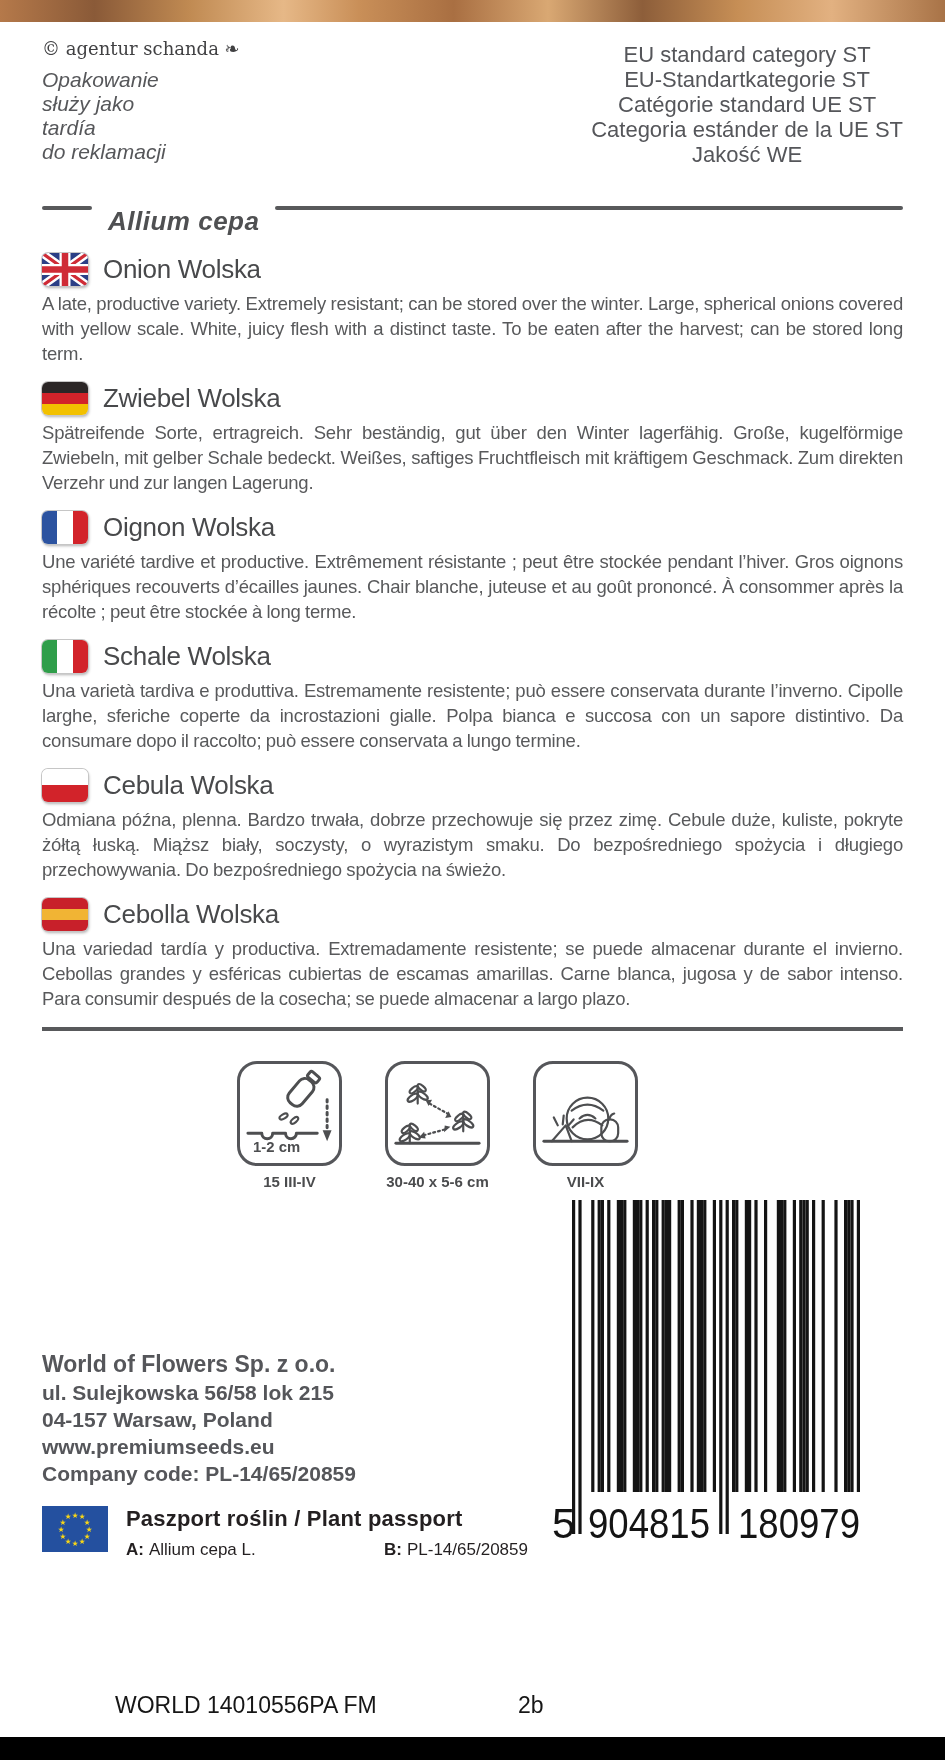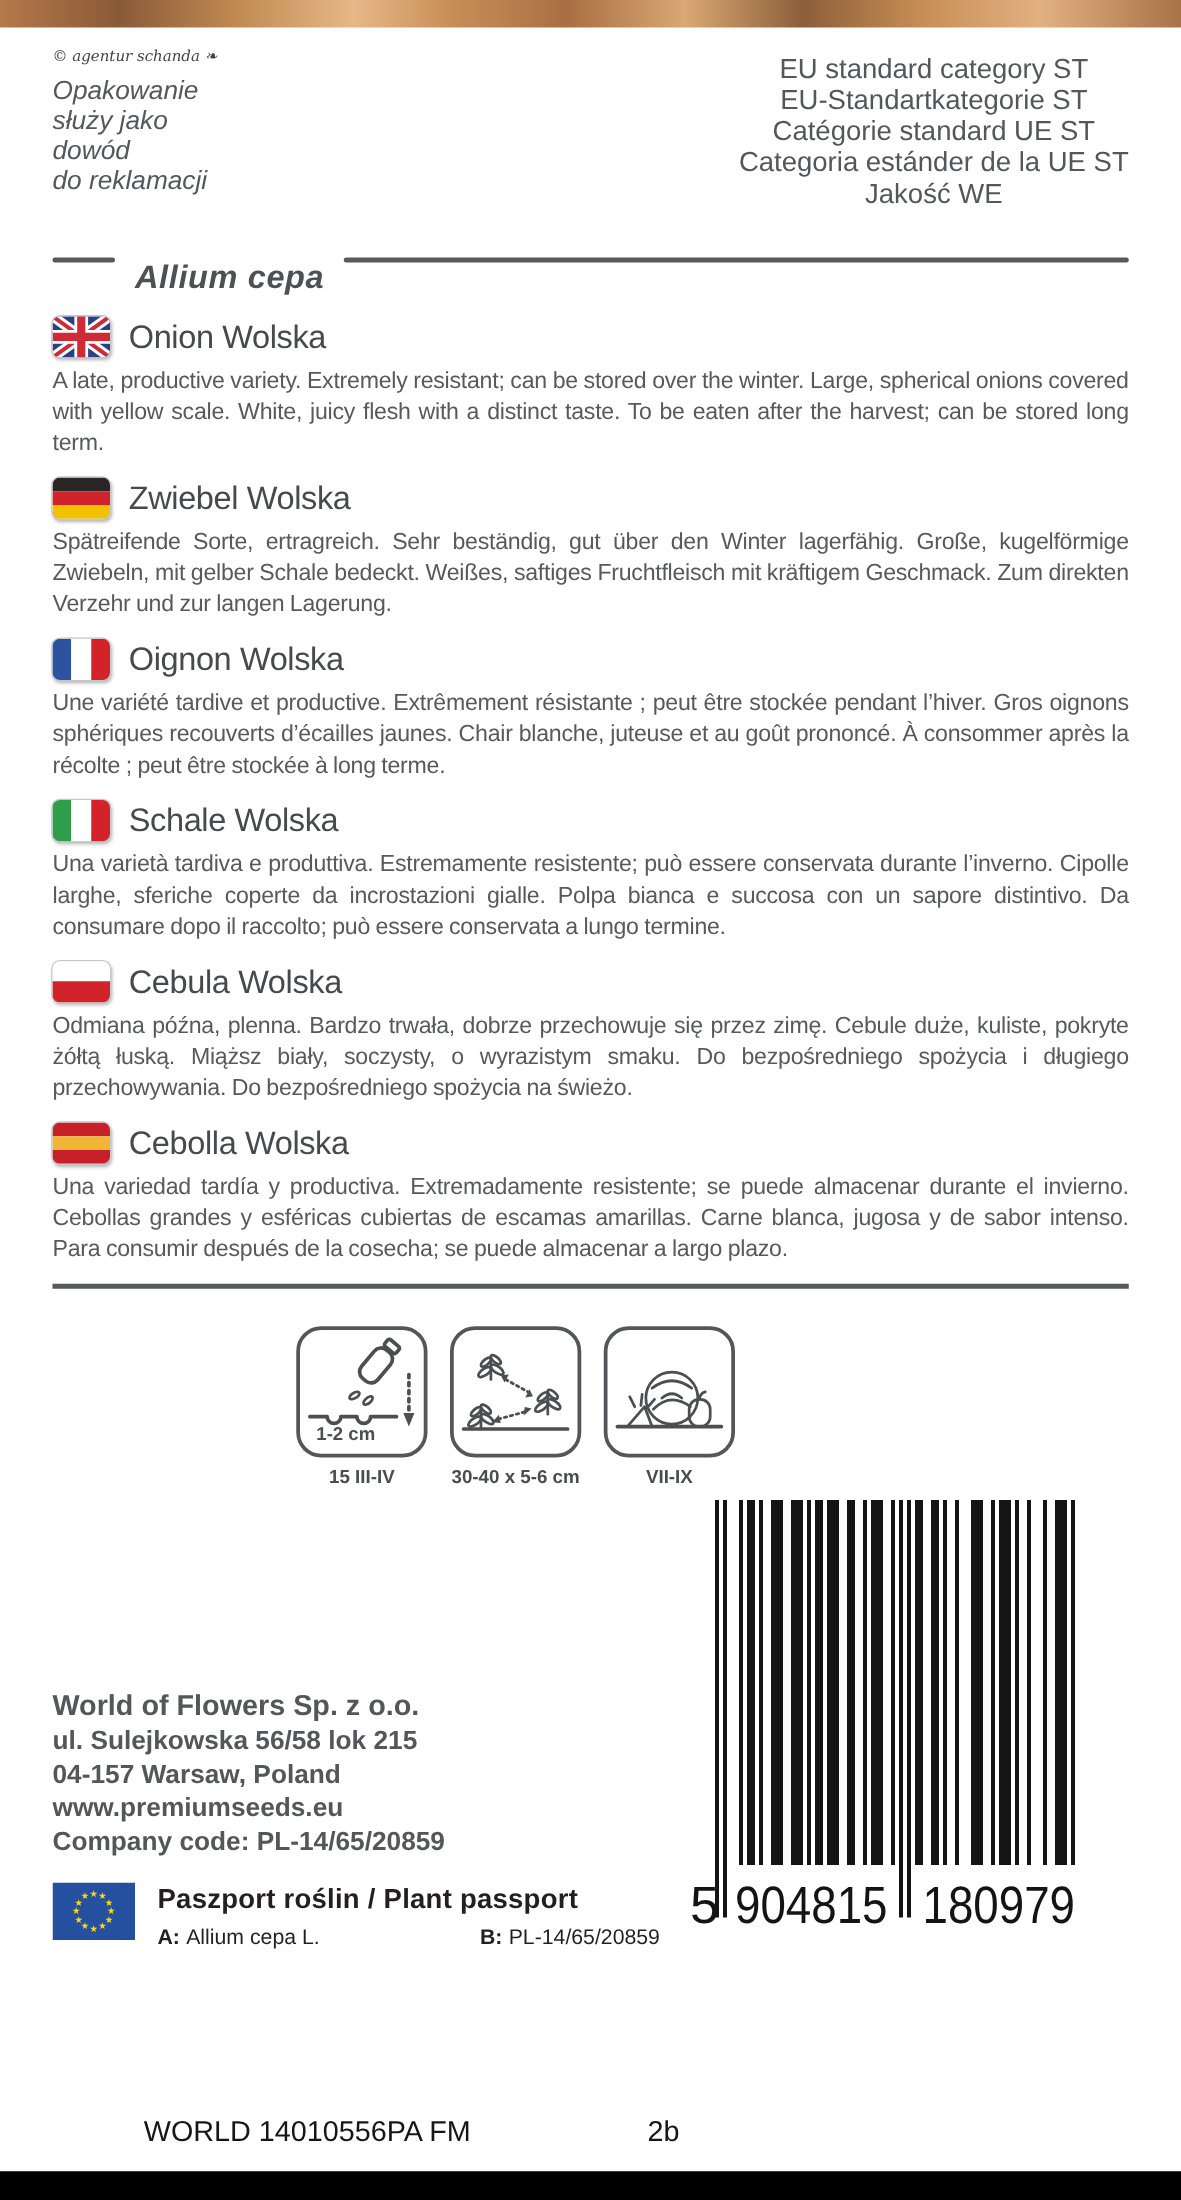--- a/index.html
+++ b/index.html
@@ -2,42 +2,42 @@
 <html><head>
 <meta charset="utf-8">
 <style>
   html,body{margin:0;padding:0}
   body{width:945px;height:1760px;position:relative;overflow:hidden;background:#fff;
        font-family:"Liberation Sans",sans-serif;color:#58595b}
   .photo-strip{height:22px;background:linear-gradient(90deg,#b5794a,#8a5a38 10%,#c08a52 20%,
        #e6b887 30%,#c98f58 38%,#a96f42 48%,#d9a873 58%,#8d5e3a 68%,#c68e55 78%,#e2b181 88%,#a87347)}
   .content{padding:0 42px}
   .head{position:relative;padding-top:16px;height:158px}
-  .agency{font-family:"DejaVu Serif",serif;font-style:italic;font-size:12px;color:#414143}
+  .agency{font-family:"DejaVu Serif",serif;font-size:18px;color:#414143}
   .claim{margin-top:9px;font-style:italic;font-size:21px;line-height:24px;color:#56575a}
   .cats{position:absolute;top:20px;right:0;text-align:center;font-size:22px;line-height:25px;color:#55565a}
   .species{display:flex;align-items:flex-start;gap:16px;margin-top:10px}
   .rule{height:4px;background:#58595b;border-radius:2px}
   .rule.short{width:50px}.rule.long{flex:1}
   .species-name{font-size:26px;font-weight:bold;font-style:italic;color:#4f5052;letter-spacing:.5px}
   .section{margin-top:15px}
   .sec-head{display:flex;align-items:center;gap:15px;height:34px}
   .sec-title{font-size:26px;font-weight:normal;color:#48494b;letter-spacing:-.3px}
   .sec-body{margin-top:5px;font-size:18.5px;line-height:25px;color:#58595b;text-align:justify;
             letter-spacing:-.2px;word-spacing:-.5px}
   .flag{width:46px;height:33px;border-radius:6px;overflow:hidden;flex:none;display:flex;
         box-shadow:0 0 0 1px #c6c6c6,1px 2px 3px rgba(0,0,0,.3)}
   .flag.rows{flex-direction:column}.flag.cols{flex-direction:row}
   .flag.rows > div{width:100%;flex:1}.flag.cols > div{height:100%;flex:1}
   .flag .grow2{flex:2}
   .f-black{background:#2b2626}.f-red{background:#d2232a}.f-gold{background:#f2c100}
   .f-white{background:#fff}.f-blue{background:#2c53a0}.f-green{background:#2f9e4a}
   .f-esred{background:#c8202a}.f-esyellow{background:#f1b434}
   .divider{height:4px;background:#58595b;margin-top:16px}
-  .icons-row{display:flex;gap:18px;margin:30px 0 0 195px}
+  .icons-row{display:flex;gap:43px;margin:30px 0 0 195px}
   .icon-col{width:105px;text-align:center}
   .icon-box{width:105px;height:105px;border:3.5px solid #55565a;border-radius:20px;box-sizing:border-box}
   .icon-box svg{display:block;width:100%;height:100%}
   .icon-label{margin-top:7px;font-weight:bold;font-size:15px;color:#4b4c4e;white-space:nowrap}
   .address{position:absolute;left:42px;top:1350px;font-weight:bold;color:#55565a}
   .address .name{font-size:23px;line-height:29px}
   .address .line{font-size:21px;line-height:27px}
   .passport{position:absolute;left:42px;top:1506px;display:flex;gap:18px;align-items:flex-start}
   .pp-title{font-size:22px;font-weight:bold;color:#231f20;letter-spacing:.2px}
   .pp-row{display:flex;margin-top:8px;font-size:17px;color:#231f20}
@@ -59,21 +59,21 @@
 <div class="content">
 
   <div class="head">
     <div class="agency">
       <span>© agentur schanda</span>
       <span>❧</span>
     </div>
     <div class="claim">
       <div>Opakowanie</div>
       <div>służy jako</div>
-      <div>dowód</div>
+      <div>tardía</div>
       <div>do reklamacji</div>
     </div>
     <div class="cats">
       <div>EU standard category ST</div>
       <div>EU-Standartkategorie ST</div>
       <div>Catégorie standard UE ST</div>
       <div>Categoria estánder de la UE ST</div>
       <div>Jakość WE</div>
     </div>
   </div>

